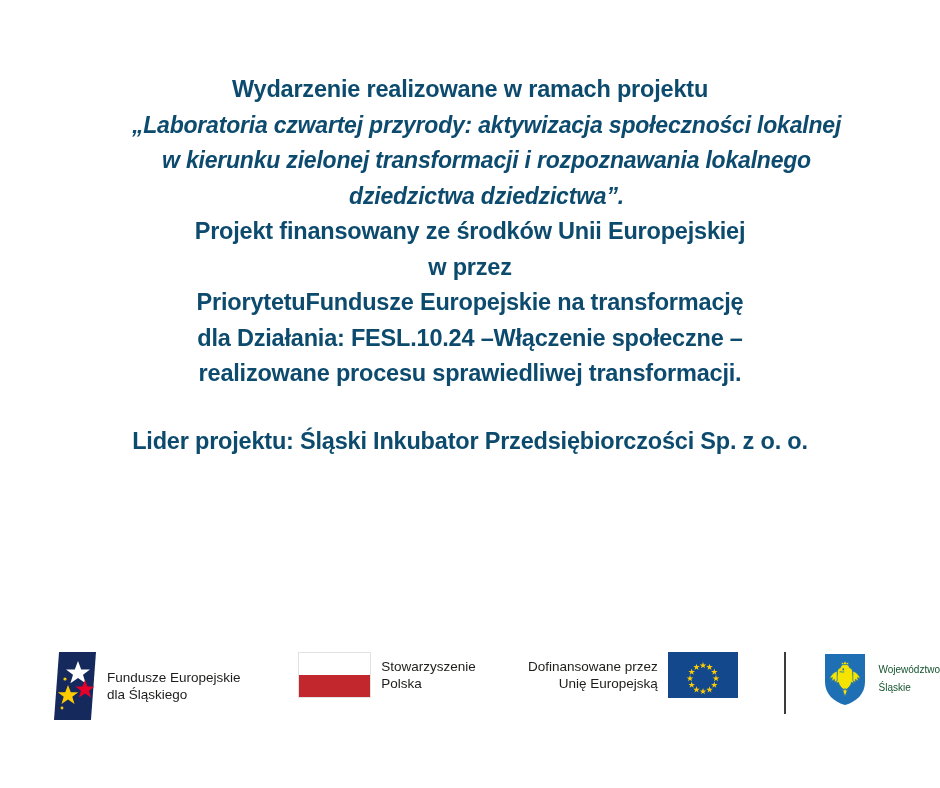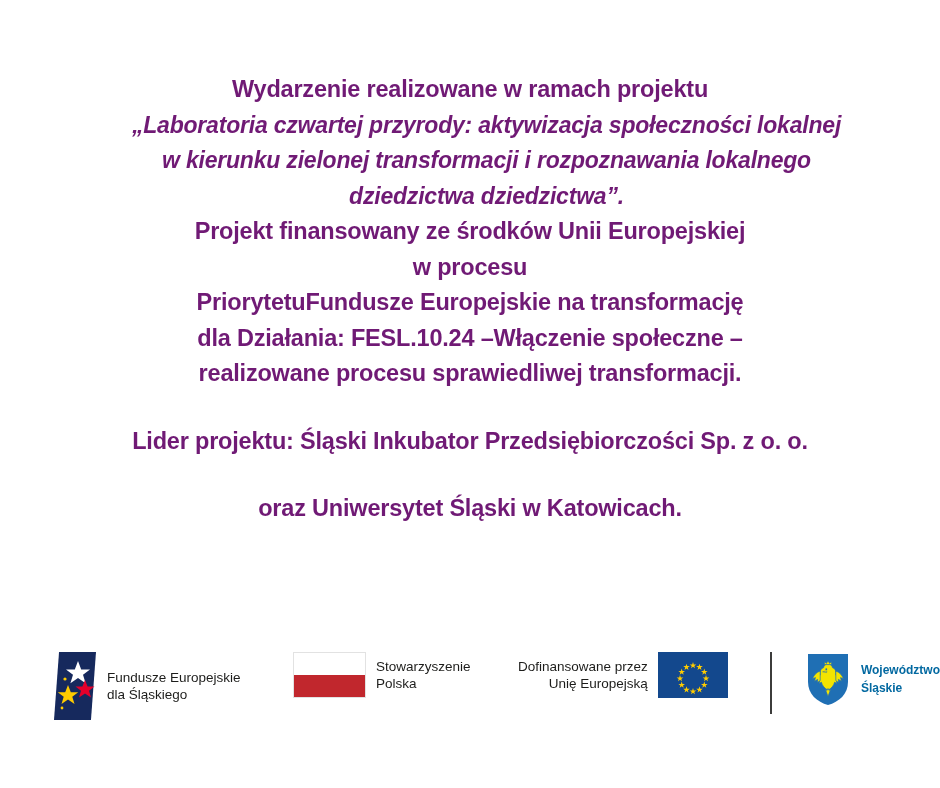--- a/index.html
+++ b/index.html
@@ -29,21 +29,21 @@
     top: 72px;
     left: 0;
     width: 940px;
     text-align: center;
   }
   .line {
     font-weight: bold;
     font-size: 23.5px;
     line-height: 35.5px;
     letter-spacing: -0.2px;
-    color: #701a75;
+    color: #0c4a6e;
     white-space: nowrap;
   }
   .line.italic {
     font-style: italic;
     font-size: 23px;
     margin-left: 33px;
   }
   .spacer-md { height: 32px; }
 
   
@@ -63,21 +63,21 @@
     display: flex;
     align-items: center;
   }
   .logo-label {
     font-size: 13.5px;
     line-height: 17.5px;
     color: #1d1d1b;
     white-space: nowrap;
   }
   .logo-label.right { text-align: right; }
-  .logo-label.voiv { color: #0369a1; font-size: 12px; line-height: 18px; font-weight: bold;}
+  .logo-label.voiv { color: #14532d; font-size: 10px; line-height: 18px;}
 
   
   .fe-mark {
     position: relative;
     width: 42px;
     height: 68px;
     margin-right: 11px;
     flex: 0 0 auto;
   }
   .fe-mark .shape {
@@ -142,30 +142,29 @@
 <div class="page">
 
   <div class="info-block">
 
     <div class="line">Wydarzenie realizowane w ramach projektu</div>
     <div class="line italic">„Laboratoria czwartej przyrody: aktywizacja społeczności lokalnej</div>
     <div class="line italic">w kierunku zielonej transformacji i rozpoznawania lokalnego</div>
     <div class="line italic">dziedzictwa dziedzictwa”.</div>
 
     <div class="line">Projekt finansowany ze środków Unii Europejskiej</div>
-    <div class="line">w procesu</div>
+    <div class="line">w przez</div>
     <div class="line">PriorytetuFundusze Europejskie na transformację</div>
     <div class="line">dla Działania: FESL.10.24 –Włączenie społeczne –</div>
     <div class="line">realizowane procesu sprawiedliwej transformacji.</div>
 
     <div class="spacer-md"></div>
     <div class="line">Lider projektu: Śląski Inkubator Przedsiębiorczości Sp. z o. o.</div>
 
     <div class="spacer-md"></div>
-    <div class="line">oraz Uniwersytet Śląski w Katowicach.</div>
   </div>
 
   <div class="logo-bar">
 
     <div class="logo-unit">
       <div class="fe-mark">
         <div class="shape"></div>
         <svg viewBox="0 0 42 68" xmlns="http://www.w3.org/2000/svg" aria-hidden="true">
 
           <polygon points="24,9 27.2,17.4 36,17.4 29,22.8 31.6,31.2 24,26 16.4,31.2 19,22.8 12,17.4 20.8,17.4" fill="#ffffff"></polygon>

